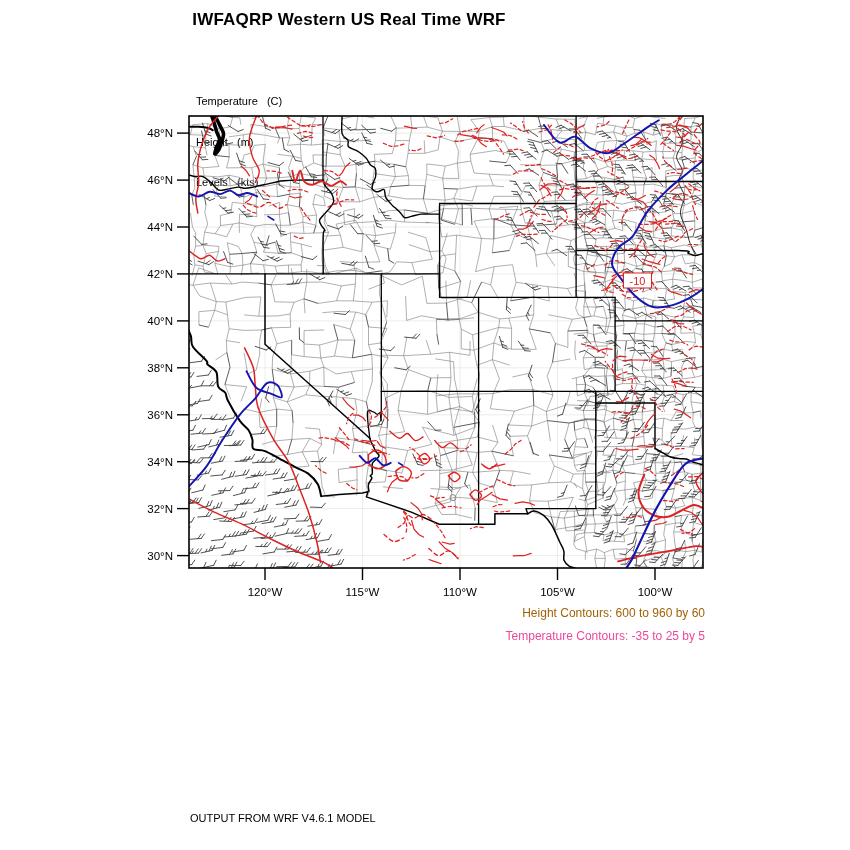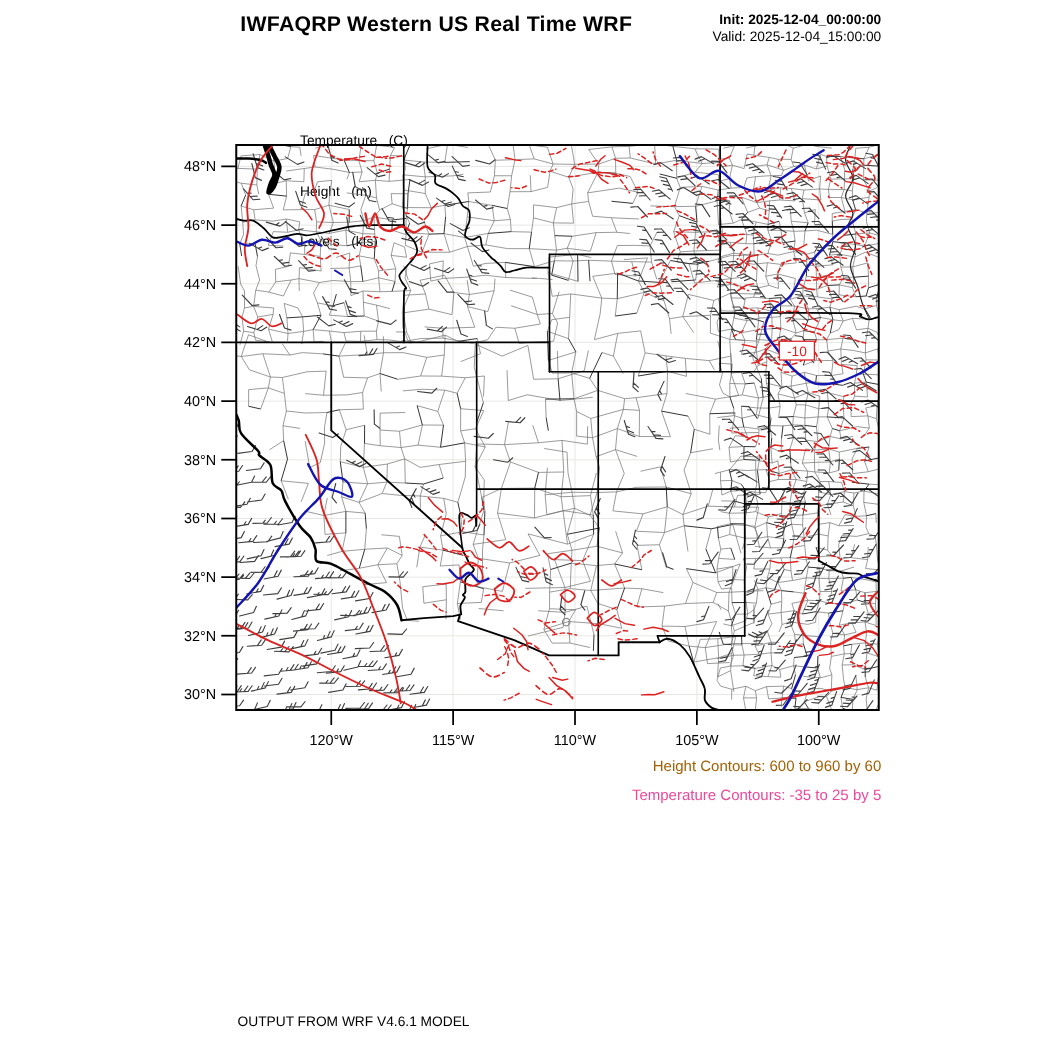--- a/index.html
+++ b/index.html
@@ -2,36 +2,32 @@
 <html><head>
 <meta charset="utf-8">
 <style>
   html,body{margin:0;padding:0;background:#fff;}
   .page{position:relative;width:850px;height:850px;background:#fff;overflow:hidden;
         font-family:"Liberation Sans",sans-serif;color:#000;}
   .title{position:absolute;left:189px;top:10px;width:320px;text-align:center;
          font-size:17px;font-weight:bold;letter-spacing:0.2px;}
   .initvalid{position:absolute;right:145px;top:9px;text-align:right;font-size:11px;line-height:14px;}
   .init{font-weight:bold;}
-  .legend{position:absolute;left:196px;top:80px;font-size:11px;line-height:13.5px;white-space:pre;margin-left:44px;}
+  .legend{position:absolute;left:196px;top:68px;font-size:11px;line-height:13.5px;white-space:pre;}
   .cap{position:absolute;right:145px;font-size:12px;text-align:right;}
   .cap-h{top:606px;}
   .cap-t{top:629px;}
   .footer{position:absolute;left:190px;top:811px;font-size:11px;line-height:14px;}
   svg{position:absolute;left:0;top:0;}
 </style>
 </head>
 <body>
 
 <div class="page">
   <div class="title">IWFAQRP Western US Real Time WRF</div>
-  <div class="initvalid">
-    <div class="init"><span>Init:</span> <span>2025-12-04_00:00:00</span></div>
-    <div class="valid"><span>Valid:</span> <span>2025-12-04_15:00:00</span></div>
-  </div>
   <div class="legend">
     <div>Temperature   (C)</div>
     <div>Height   (m)</div>
     <div>Levels   (kts)</div>
   </div>
 
   <svg id="map-svg" width="850" height="850">
       <clipPath id="mapclip">
         <rect x="189" y="116" width="514" height="452"></rect>
       </clipPath>

